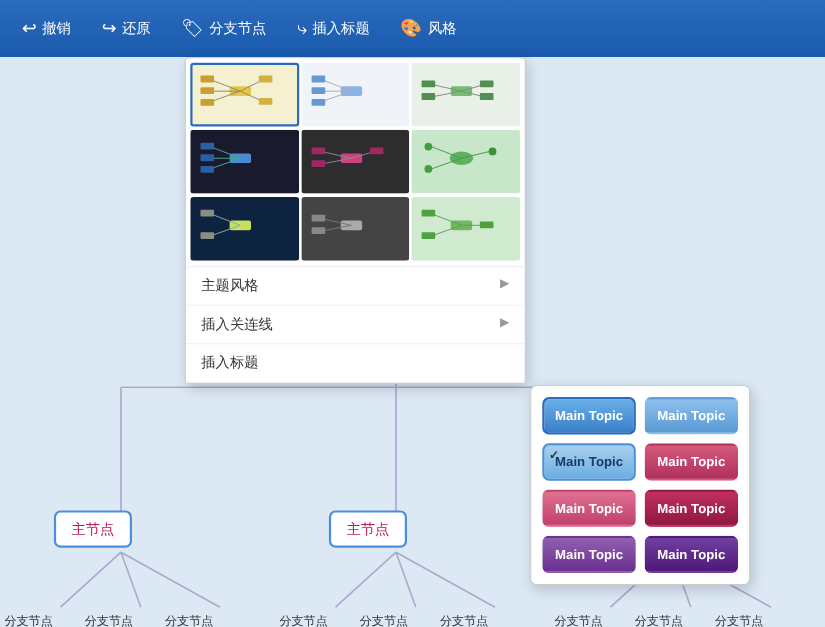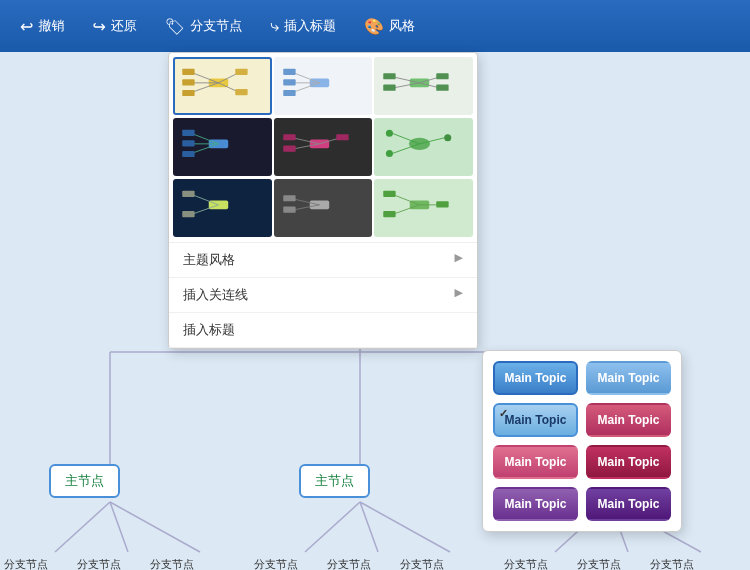--- a/index.html
+++ b/index.html
@@ -188,21 +188,21 @@
     }
 
     
     .node-main {
       position: absolute;
       background: white;
       border: 2px solid #4a90d9;
       border-radius: 6px;
       padding: 6px 14px;
       font-size: 13px;
-      color: #15803d;
+      color: #be185d;
       cursor: pointer;
       white-space: nowrap;
       z-index: 10;
     }
     .node-branch {
       position: absolute;
       font-size: 11px;
       color: #333;
       white-space: nowrap;
       text-align: center;

